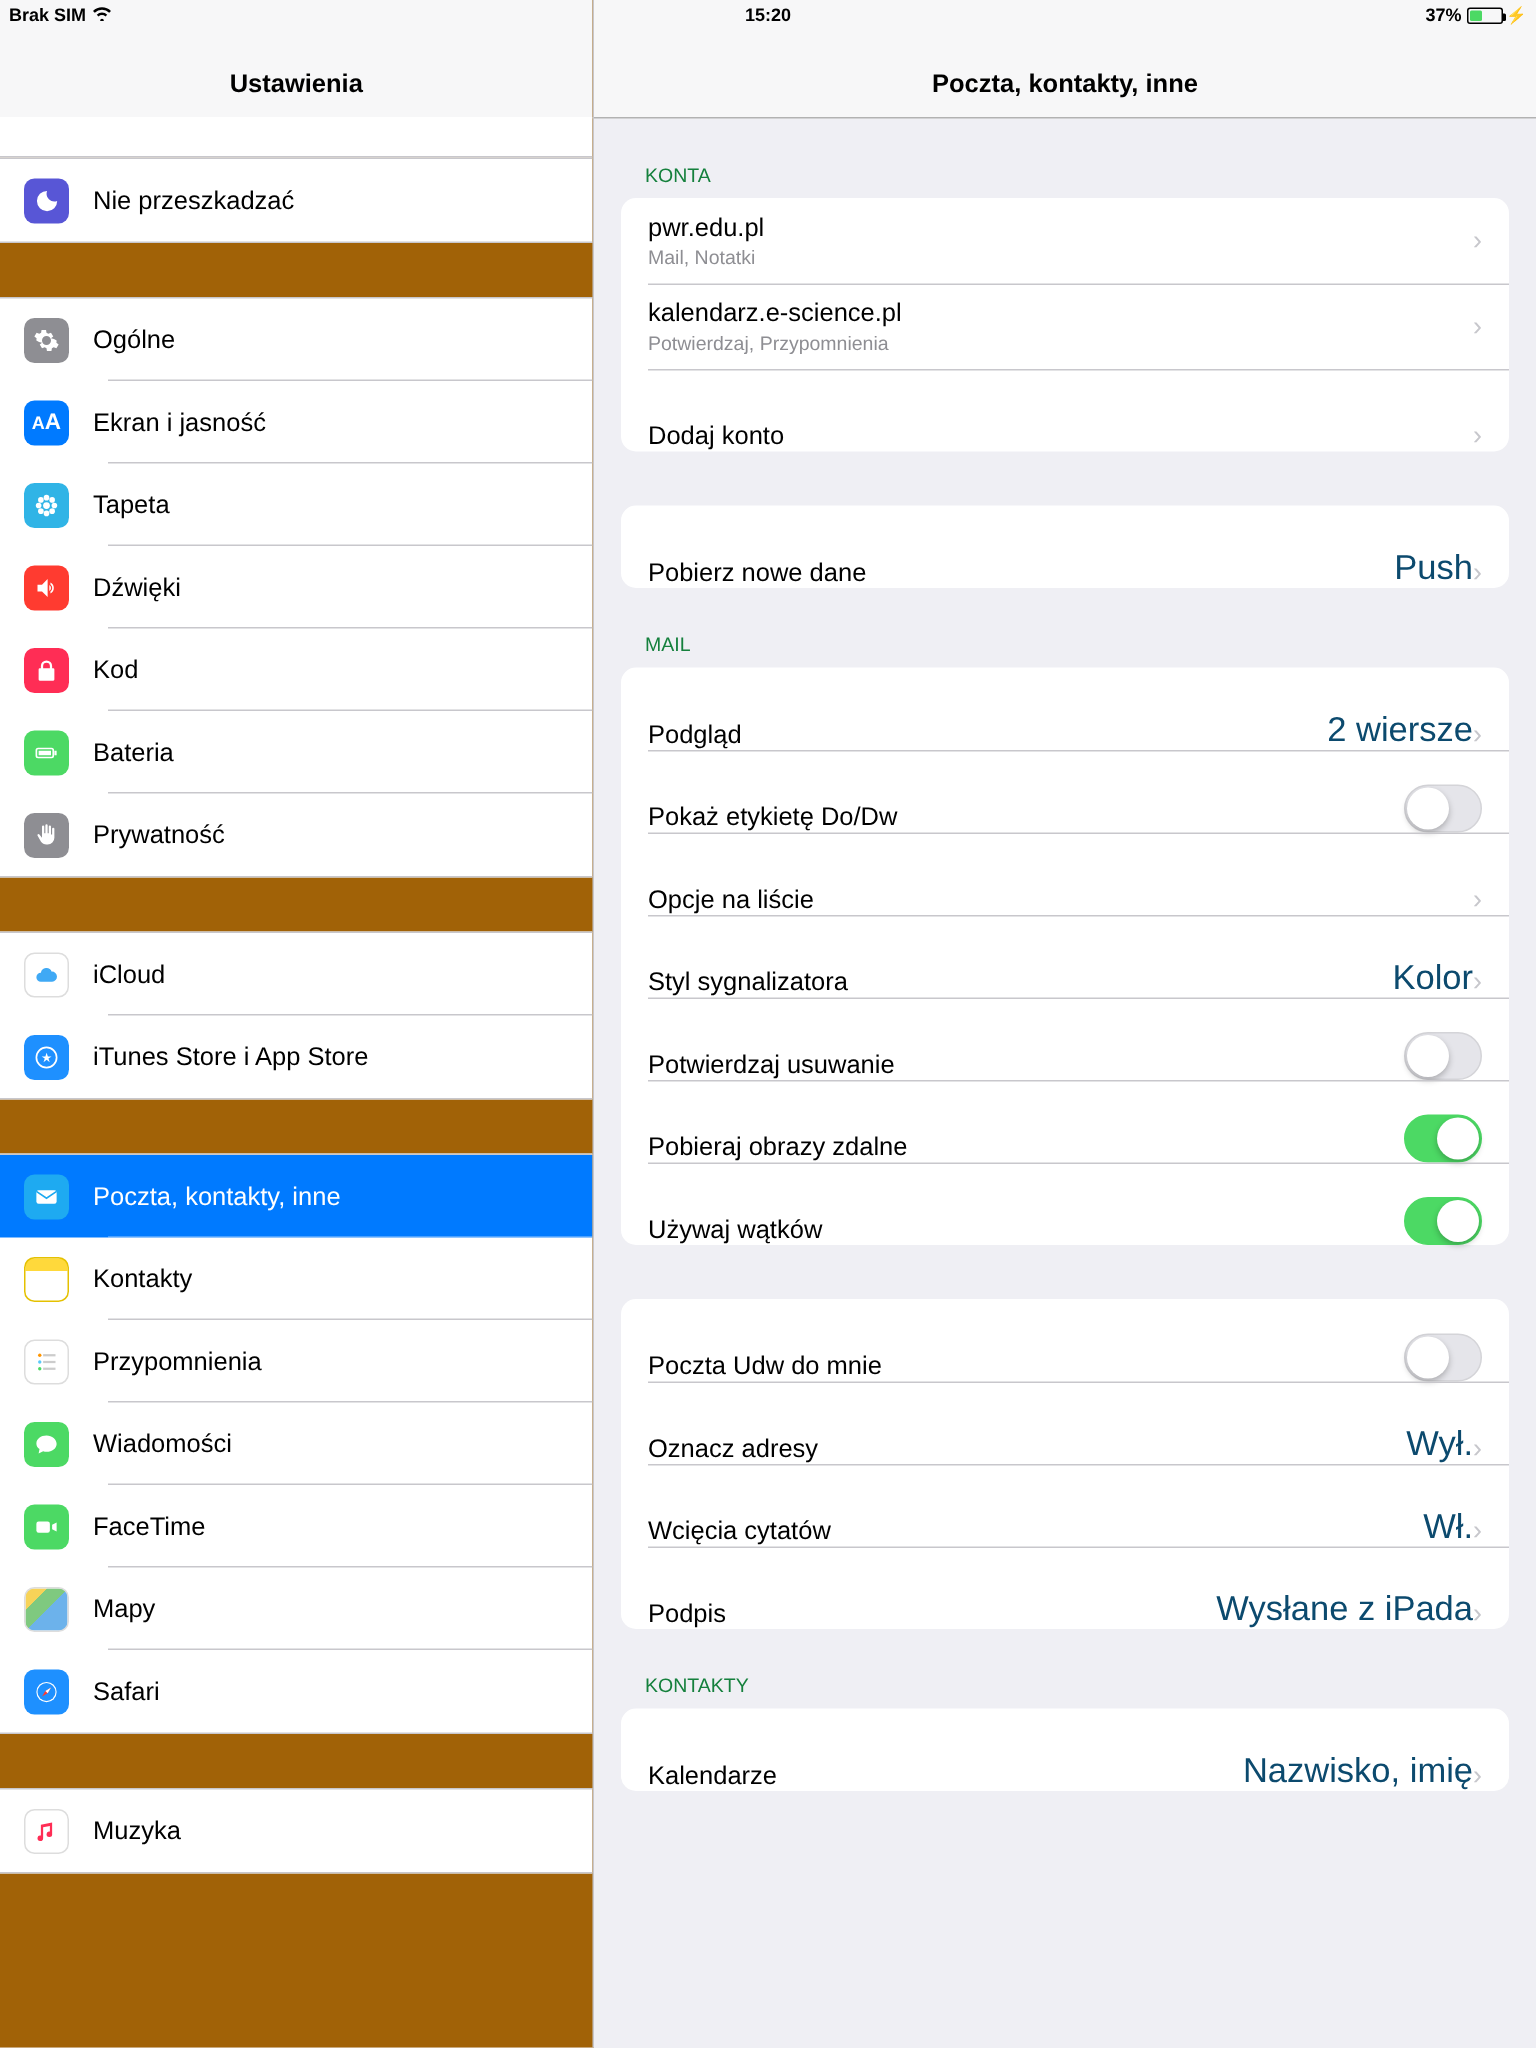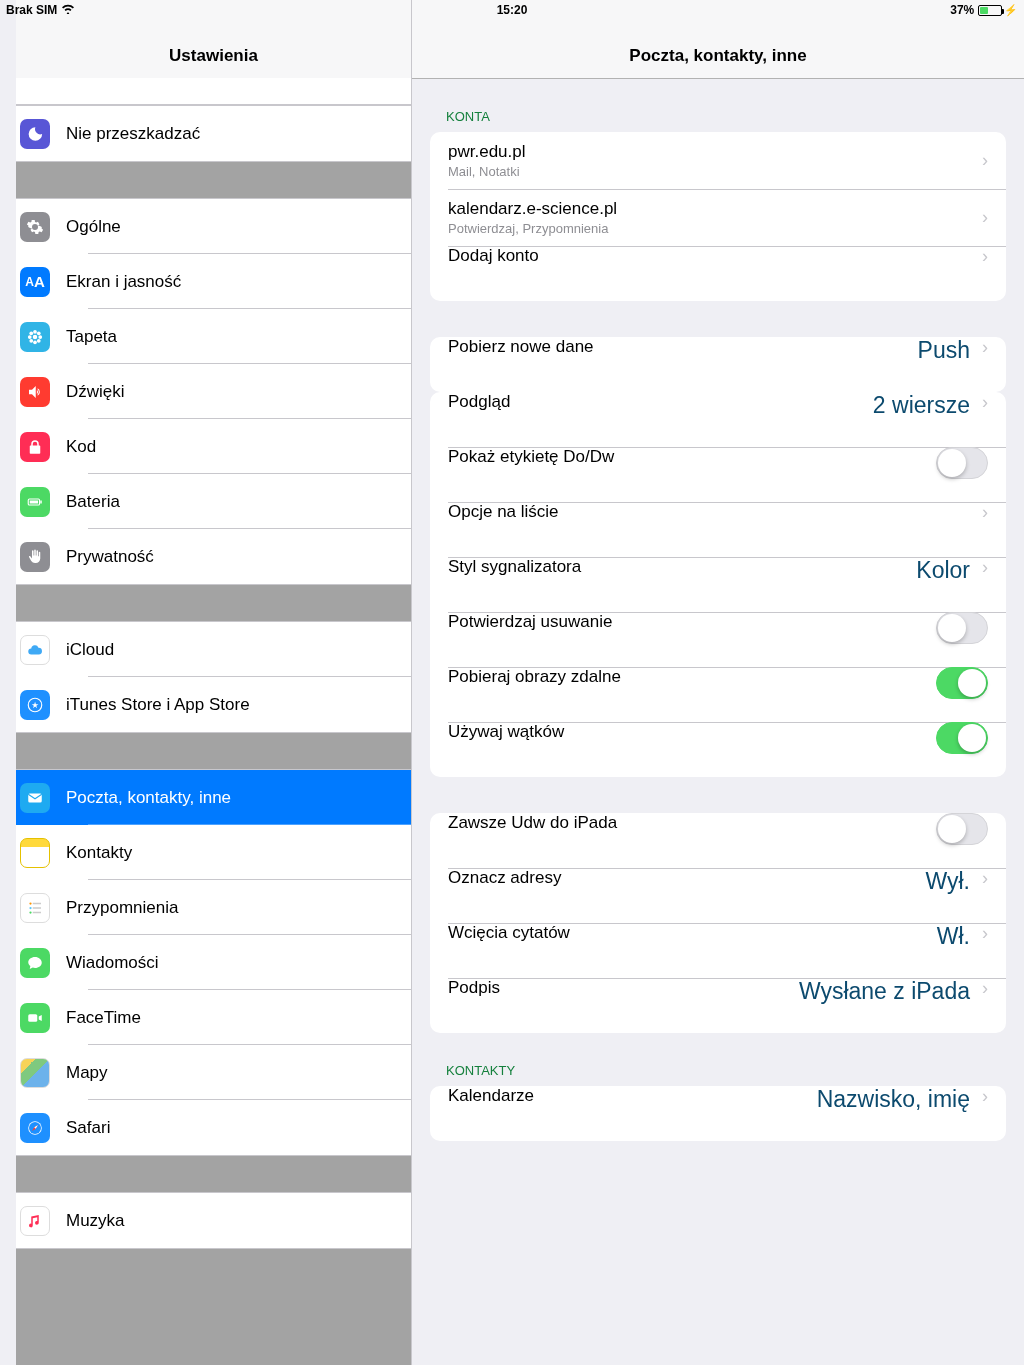--- a/index.html
+++ b/index.html
@@ -29,24 +29,23 @@
   width: 24px; height: 11px; border:1px solid #000; border-radius:2px; position:relative; display:inline-block; margin-left:2px;
 }
 .battery-icon::after { content:""; position:absolute; right:-3px; top:3px; width:2px; height:5px; background:#000; border-radius:0 1px 1px 0;}
 .battery-fill { position:absolute; left:1px; top:1px; bottom:1px; width:37%; background:#4cd964; border-radius:1px;}
 .wifi-icon { display:inline-block; }
 
 .container { display:flex; height:100%; padding-top:0; }
 .sidebar {
   width: 396px;
   border-right: 1px solid #c8c7cc;
-  background: #a3a3a3;
+  background: #a16207;
   overflow-y: hidden;
   position: relative;
-  margin-left: 16px;
 }
 .detail {
   flex:1;
   background:#efeff4;
   overflow-y:hidden;
   position:relative;
 }
 
 .header {
   height: 79px;
@@ -72,21 +71,21 @@
   border: none;
 }
 
 .row {
   min-height: 55px;
   display:flex;
   align-items:center;
   padding: 0 16px 0 16px;
   position:relative;
 }
-.sidebar .row { padding-left: 4px; }
+.sidebar .row { padding-left: 16px; }
 .row-sep {
   position:absolute;
   left:72px; right:0; bottom:0;
   height:1px;
   background:#c8c7cc;
 }
 
 .icon {
   width: 30px; height:30px; border-radius:7px; margin-right:16px; flex-shrink:0;
   display:flex; align-items:center; justify-content:center;
@@ -101,24 +100,23 @@
 .group-header {
   font-size:13px;
   color:#15803d;
   padding: 30px 34px 8px;
   text-transform: uppercase;
 }
 
 .detail-row {
   min-height: 55px;
   display:flex;
-  align-items:flex-start;
+  align-items:flex-end;
   padding: 0 18px;
   position:relative;
-  gap:12px;
 }
 .detail .group .detail-row + .detail-row::before,
 .detail .group .account-row + .account-row::before,
 .detail .group .account-row + .detail-row::before,
 .detail .group .detail-row + .account-row::before {
   content:"";
   position:absolute; top:0; left:18px; right:0; height:1px; background:#c8c7cc;
 }
 .detail-label { font-size:17px; flex:1; }
 .detail-value { font-size:23px; color:#0c4a6e; }
@@ -398,20 +396,21 @@
 
     <div style="height:36px"></div>
     <div class="group">
       <div class="detail-row">
         <div class="detail-label">Pobierz nowe dane</div>
         <div class="detail-value">Push</div>
         <span class="chevron">›</span>
       </div>
     </div>
 
+    <div class="group-header">Mail</div>
     <div class="group">
       <div class="detail-row">
         <div class="detail-label">Podgląd</div>
         <div class="detail-value">2 wiersze</div>
         <span class="chevron">›</span>
       </div>
       <div class="detail-row">
         <div class="detail-label">Pokaż etykietę Do/Dw</div>
         <div class="switch">
             <div class="knob"></div>
@@ -442,21 +441,21 @@
         <div class="detail-label">Używaj wątków</div>
         <div class="switch on">
             <div class="knob"></div>
           </div>
       </div>
     </div>
 
     <div style="height:36px"></div>
     <div class="group">
       <div class="detail-row">
-        <div class="detail-label">Zawsze Udw do iPada</div>
+        <div class="detail-label">Poczta Udw do mnie</div>
         <div class="switch">
             <div class="knob"></div>
           </div>
       </div>
       <div class="detail-row">
         <div class="detail-label">Oznacz adresy</div>
         <div class="detail-value">Wył.</div>
         <span class="chevron">›</span>
       </div>
       <div class="detail-row">

